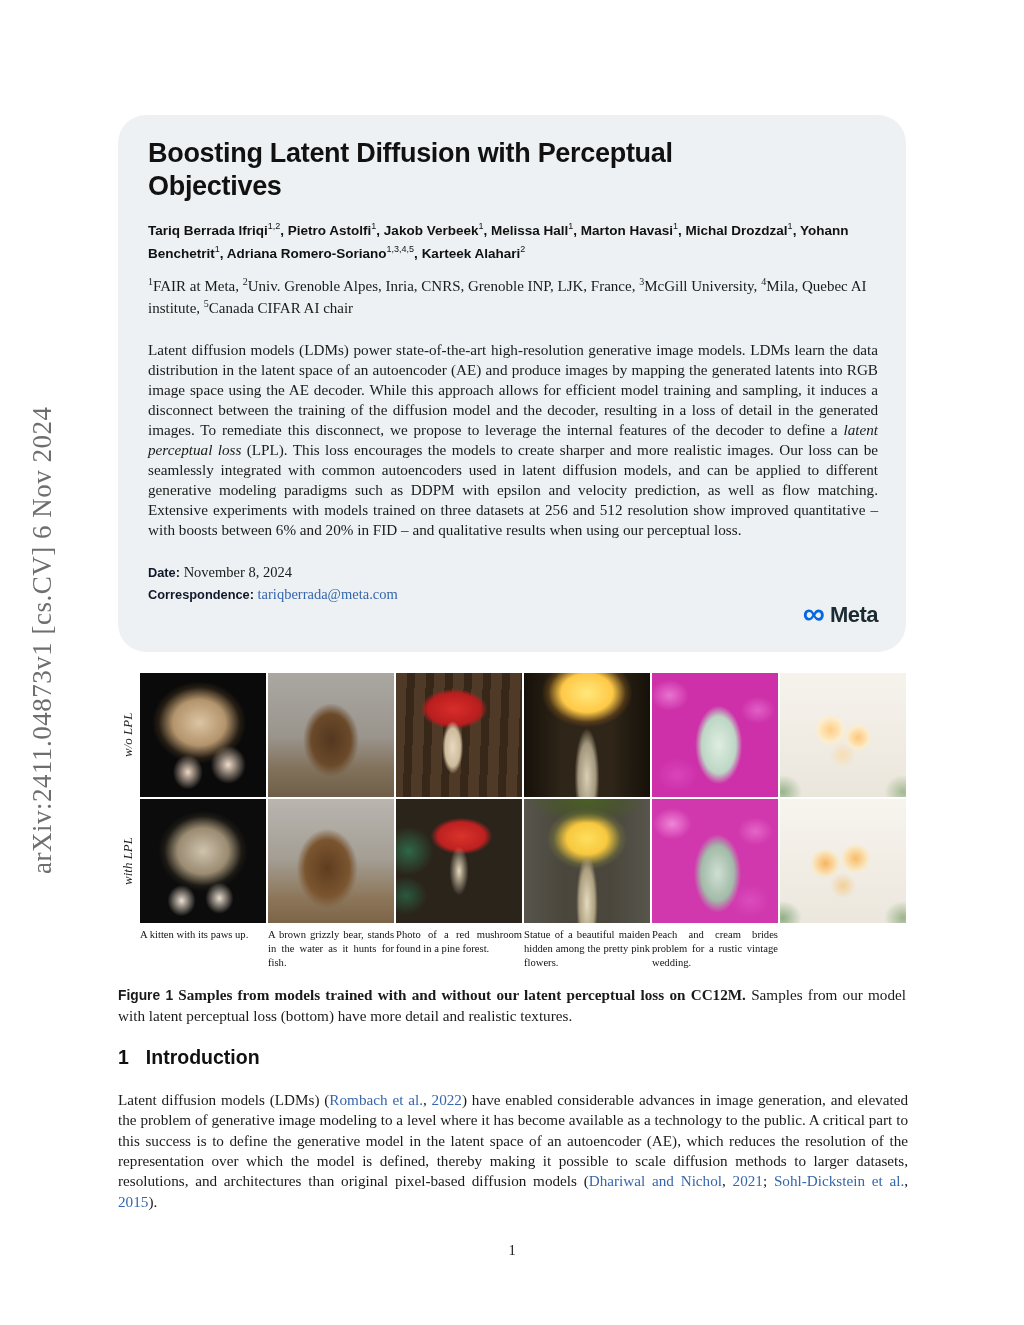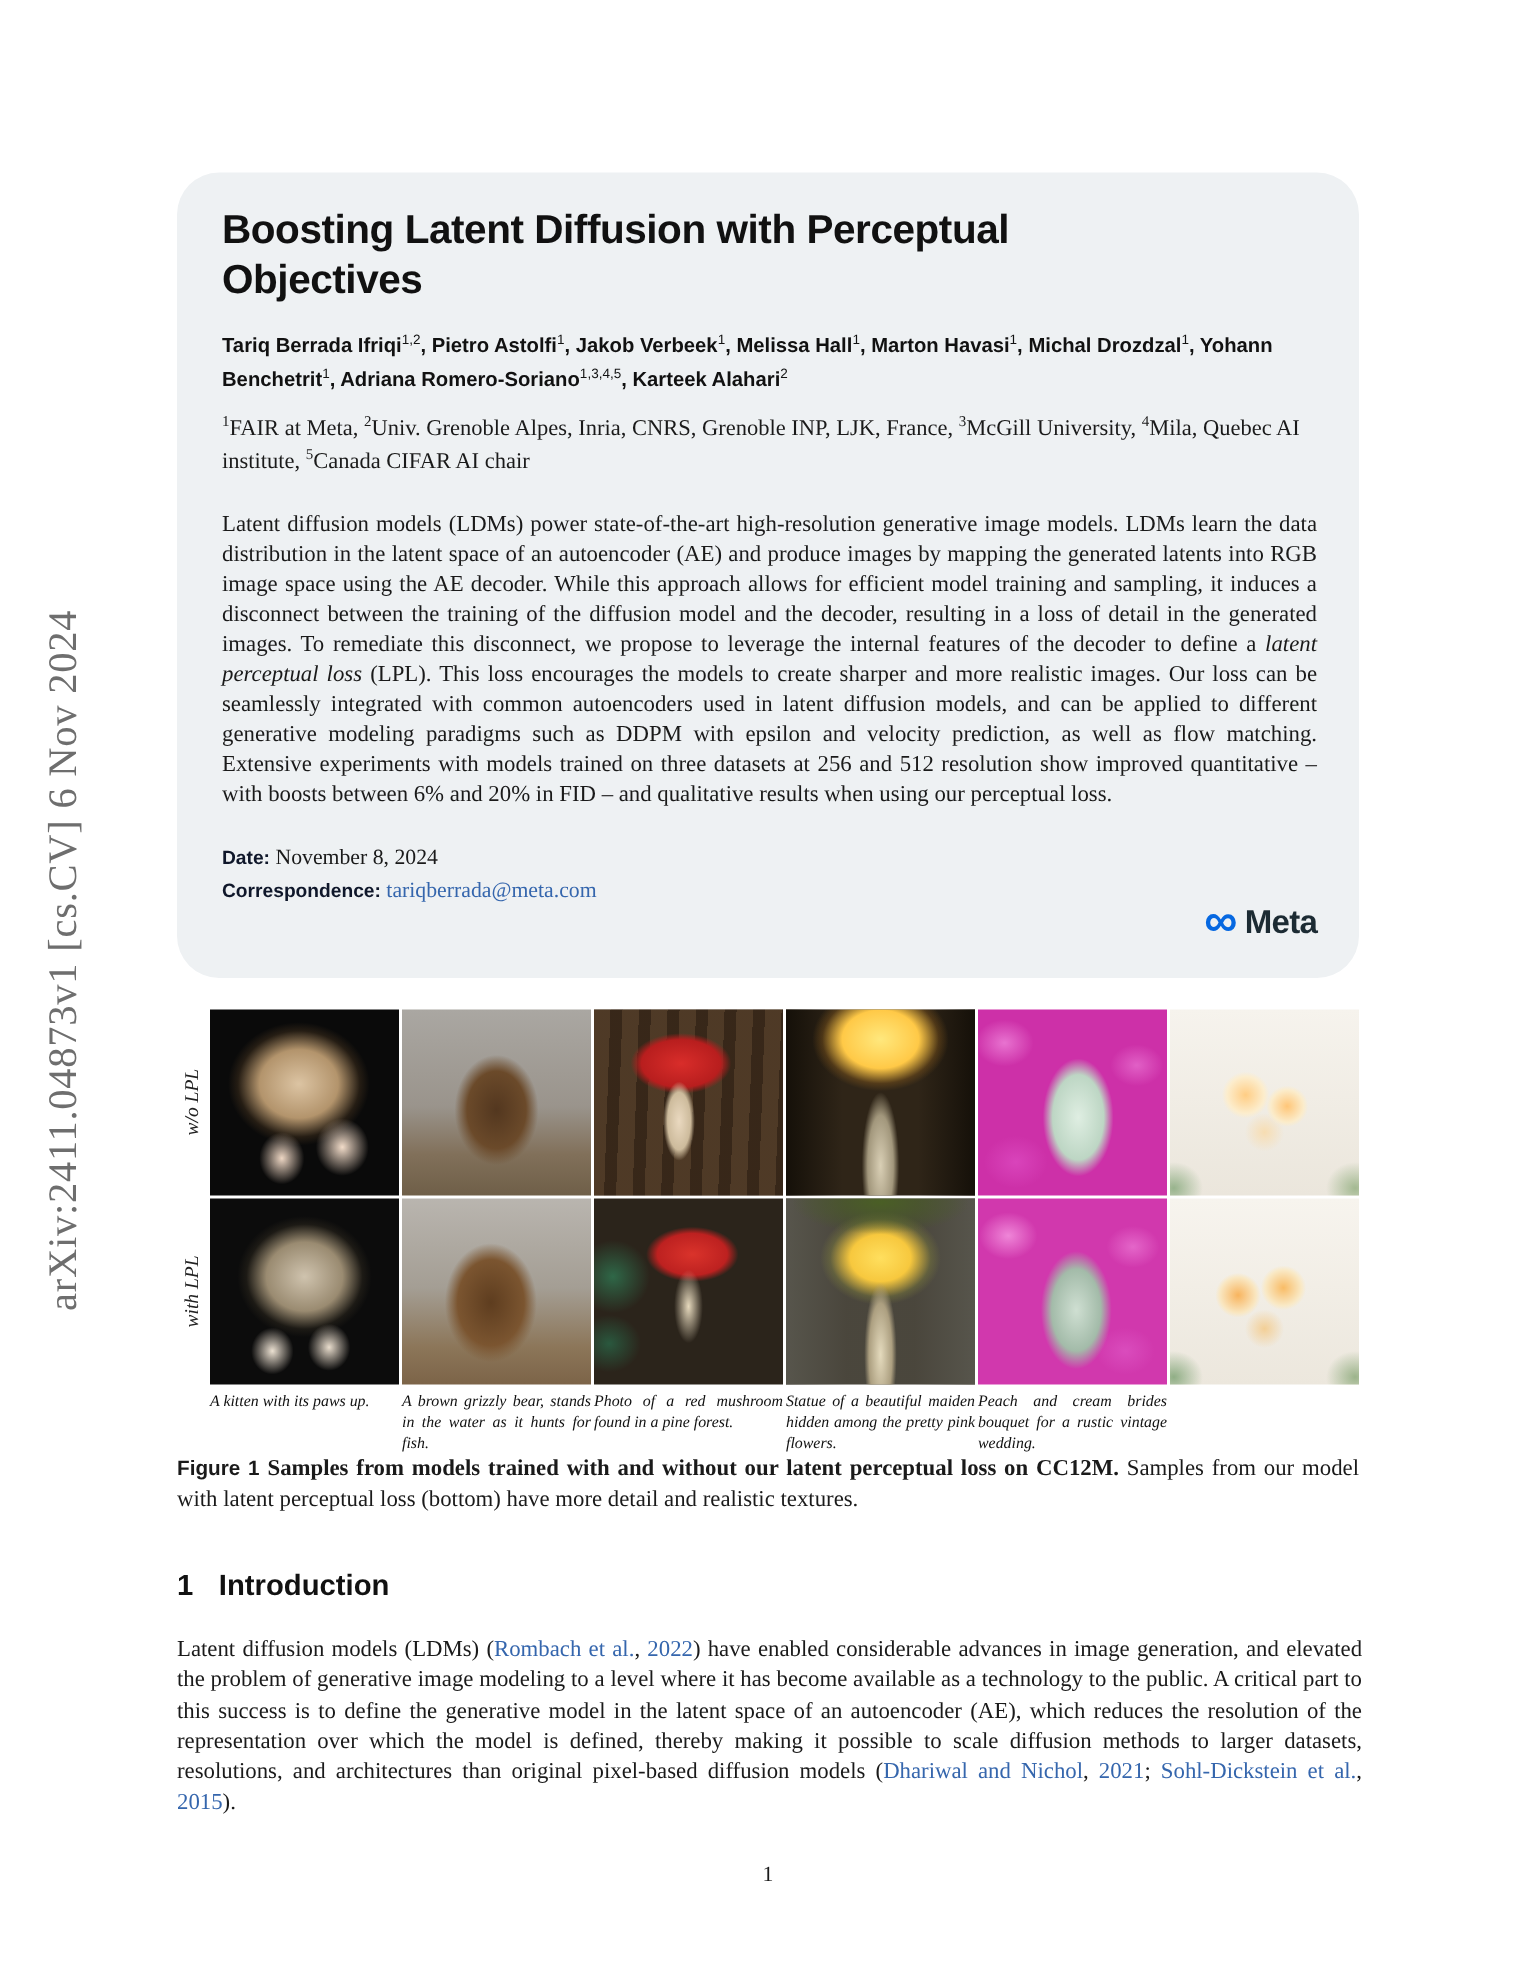--- a/index.html
+++ b/index.html
@@ -66,21 +66,21 @@
     display:grid; grid-template-columns:20px repeat(6, 1fr);
     grid-template-rows:124px 124px auto; gap:2px; width:788px;
   }
   .row-label {
     display:flex; align-items:center; justify-content:center;
     writing-mode:vertical-rl; transform:rotate(180deg);
     font-style:italic; font-size:13px; color:#222; white-space:nowrap;
   }
   .ph { width:100%; height:100%; }
   .fig-cap {
-    font-style:italic; font-size:10.6px; line-height:1.3; color:#111;
+    font-size:10.6px; line-height:1.3; color:#111;
     text-align:justify; padding-top:3px;
   }
 
   
   .im-kitten-wo { background:
     radial-gradient(20% 22% at 70% 74%, #f2dcc9 0%, rgba(242,220,201,0) 70%),
     radial-gradient(17% 20% at 38% 80%, #eed7c4 0%, rgba(238,215,196,0) 70%),
     radial-gradient(52% 46% at 47% 40%, #dcc4a3 0%, #b3946c 40%, rgba(60,45,28,0.55) 62%, rgba(0,0,0,0) 72%),
     #0a0a0a; }
   .im-kitten-with { background:
@@ -137,21 +137,21 @@
     linear-gradient(180deg, #f6f3ed 0%, #ebe6dc 100%); }
   .im-bouquet-with { background:
     radial-gradient(16% 16% at 36% 52%, #f8b45e 0%, #f9e7c2 60%, rgba(249,231,194,0) 75%),
     radial-gradient(16% 16% at 60% 48%, #f9bc66 0%, #f9e9c6 60%, rgba(249,233,198,0) 75%),
     radial-gradient(14% 14% at 50% 70%, #f3cf96 0%, rgba(243,207,150,0) 74%),
     radial-gradient(22% 20% at 2% 96%, rgba(134,168,124,0.9) 0%, rgba(134,168,124,0) 70%),
     radial-gradient(22% 20% at 98% 96%, rgba(147,174,130,0.9) 0%, rgba(147,174,130,0) 70%),
     linear-gradient(180deg, #f7f4ee 0%, #ece7dd 100%); }
 
   .fig-caption-text {
-    margin-top:0; font-size:15.2px; line-height:1.35; text-align:justify; color:#1a1a1a;
+    margin-top:16px; font-size:15.2px; line-height:1.35; text-align:justify; color:#1a1a1a;
   }
   .seg-figlabel { font-family:"Liberation Sans", sans-serif; font-weight:bold; font-size:13.8px; }
   .seg-bserif { font-weight:bold; }
   .seg-i { font-style:italic; }
   .seg-link { color:#3566ad; cursor:pointer; }
 
   
   .section-heading {
     position:absolute; left:118px; top:1046px;
     font-family:"Liberation Sans", sans-serif; font-weight:bold; font-size:19.5px; color:#111;
@@ -210,21 +210,21 @@
       <div class="ph im-mushroom-with" style="grid-row:2"></div>
       <div class="ph im-wall-with" style="grid-row:2"></div>
       <div class="ph im-statue-with" style="grid-row:2"></div>
       <div class="ph im-bouquet-with" style="grid-row:2"></div>
 
       <div style="grid-row:3"></div>
       <div class="fig-cap" style="grid-row:3">A kitten with its paws up.</div>
       <div class="fig-cap" style="grid-row:3">A brown grizzly bear, stands in the water as it hunts for fish.</div>
       <div class="fig-cap" style="grid-row:3">Photo of a red mushroom found in a pine forest.</div>
       <div class="fig-cap" style="grid-row:3">Statue of a beautiful maiden hidden among the pretty pink flowers.</div>
-      <div class="fig-cap" style="grid-row:3">Peach and cream brides bouquet for a rustic vintage wedding.</div>
+      <div class="fig-cap" style="grid-row:3">Peach and cream brides problem for a rustic vintage wedding.</div>
     </div>
     <div class="fig-caption-text"><span class="seg-figlabel">Figure 1</span><span class="seg-bserif">  Samples from models trained with and without our latent perceptual loss on CC12M.</span><span> Samples from our model with latent perceptual loss (bottom) have more detail and realistic textures.</span></div>
   </div>
 
   <div class="section-heading">
     <span class="num">1</span><span>Introduction</span>
   </div>
 
   <div class="intro"><span>Latent diffusion models (LDMs) (</span><span class="seg-link">Rombach et al.</span><span>, </span><span class="seg-link">2022</span><span>) have enabled considerable advances in image generation, and elevated the problem of generative image modeling to a level where it has become available as a technology to the public.  A critical part to this success is to define the generative model in the latent space of an autoencoder (AE), which reduces the resolution of the representation over which the model is defined, thereby making it possible to scale diffusion methods to larger datasets, resolutions, and architectures than original pixel-based diffusion models (</span><span class="seg-link">Dhariwal and Nichol</span><span>, </span><span class="seg-link">2021</span><span>; </span><span class="seg-link">Sohl-Dickstein et al.</span><span>, </span><span class="seg-link">2015</span><span>).</span></div>
 

